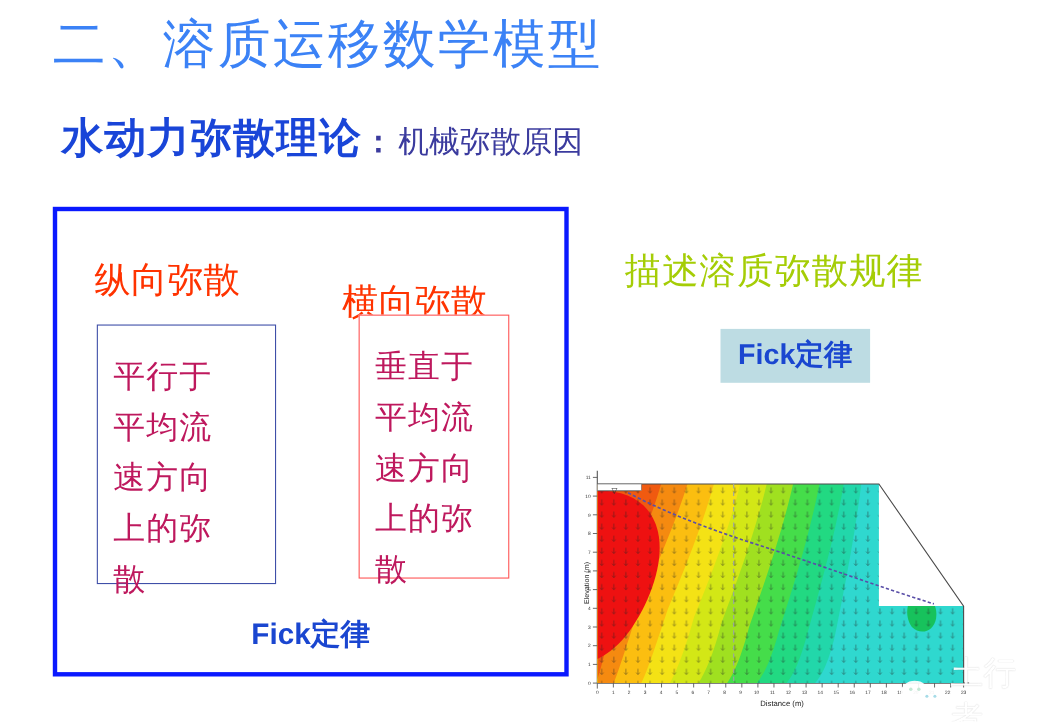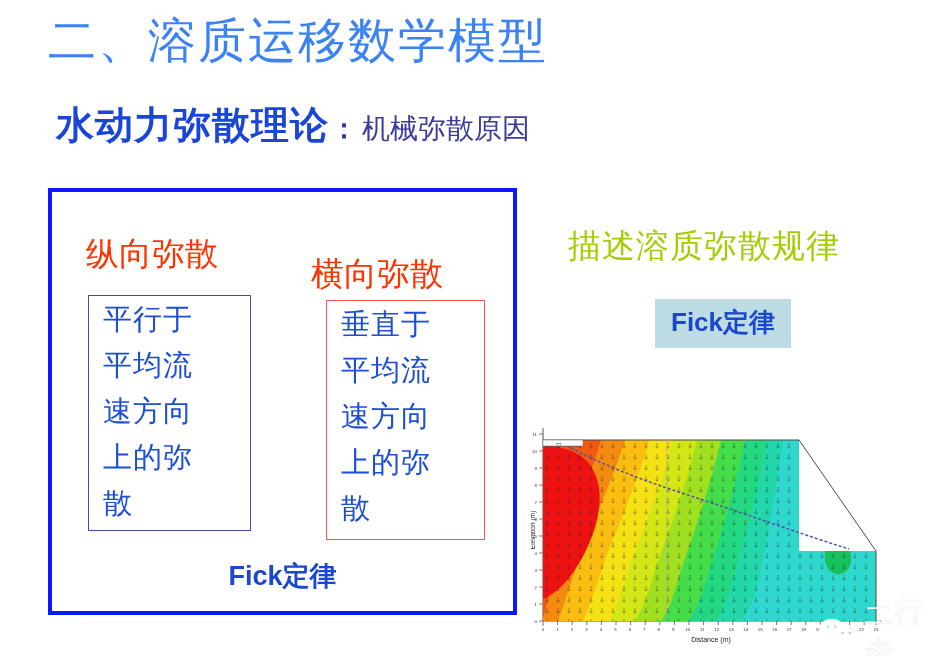--- a/index.html
+++ b/index.html
@@ -60,30 +60,30 @@
   #head-longitudinal{left:34px;top:40px;}
   #head-transverse{left:259px;top:40px;margin-top:20px;}
 
   .inner-box{
     position:absolute;
     background:#ffffff;
     box-sizing:border-box;
     font-family:"Liberation Serif","DejaVu Serif",serif;
     font-size:29px;
     line-height:46px;
-    color:#1d4ed8;
-    padding:0 0 6px 14px;
+    color:#be185d;
+    padding:24px 0 6px 14px;
     letter-spacing:1px;
   }
   #inner-left{
     left:36px;top:103px;width:163px;height:236px;
     border:1px solid #3f4fa8;
   }
   #inner-right{
-    left:274px;top:108px;width:159px;height:240px;
+    left:274px;top:94px;width:137px;height:240px;
     border:1px solid #ff5555;
   }
   .inner-line{display:block;white-space:nowrap;}
 
   #fick-bottom{
     position:absolute;left:0;right:0;top:366px;
     text-align:center;
     font-size:27px;font-weight:bold;
     color:#1a46d0;
     white-space:nowrap;

